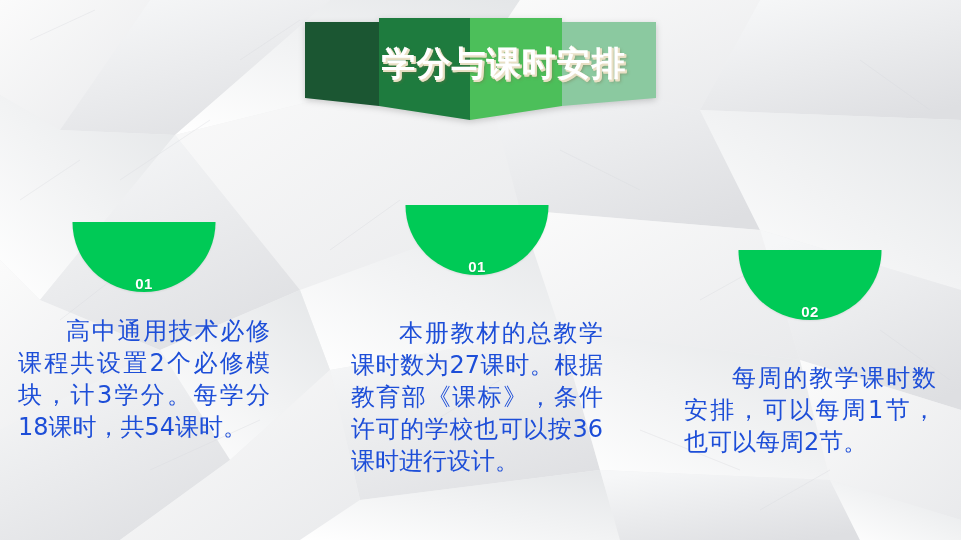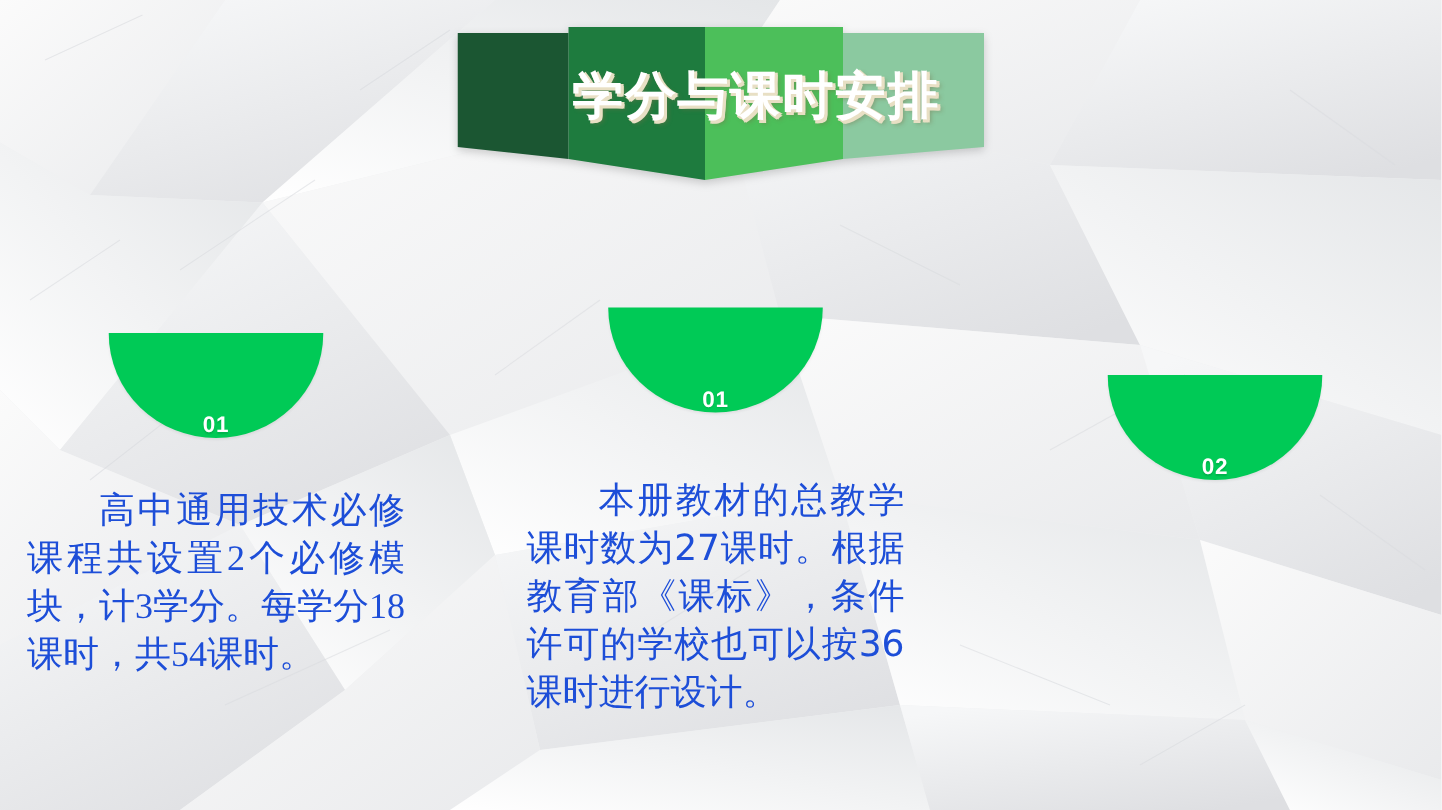--- a/index.html
+++ b/index.html
@@ -98,21 +98,21 @@
     margin-top:40px;
     font-size:24px;
     line-height:32px;
     color:#1d4ed8;
     text-indent:2em;
     text-align:justify;
     text-justify:inter-ideograph;
     font-family:"DejaVu Sans", "Liberation Sans", sans-serif;
     padding:0 4px;
   }
-  #column-0 .body-text { margin-top:31px;font-family:Liberation Serif, serif; }
+  #column-0 .body-text { margin-top:21px; }
 </style>
 </head>
 <body>
 
 <div id="slide">
 
   <svg id="bg-poly" viewBox="0 0 961 540" preserveAspectRatio="none">
     <defs>
       <linearGradient id="gA" x1="0" y1="0" x2="1" y2="1">
         <stop offset="0" stop-color="#fbfbfb"></stop>
@@ -200,15 +200,16 @@
     </div>
     <div class="body-text">本册教材的总教学课时数为27课时。根据教育部《课标》，条件许可的学校也可以按36课时进行设计。</div>
   </div>
 
   <div class="column" id="column-2">
     <div class="badge-wrap">
       <div class="badge">
         <span class="badge-number">02</span>
       </div>
     </div>
+    <div class="body-text">每周的教学课时数安排，可以每周1节，也可以每周2节。</div>
   </div>
 
 </div>
 
 </body></html>

